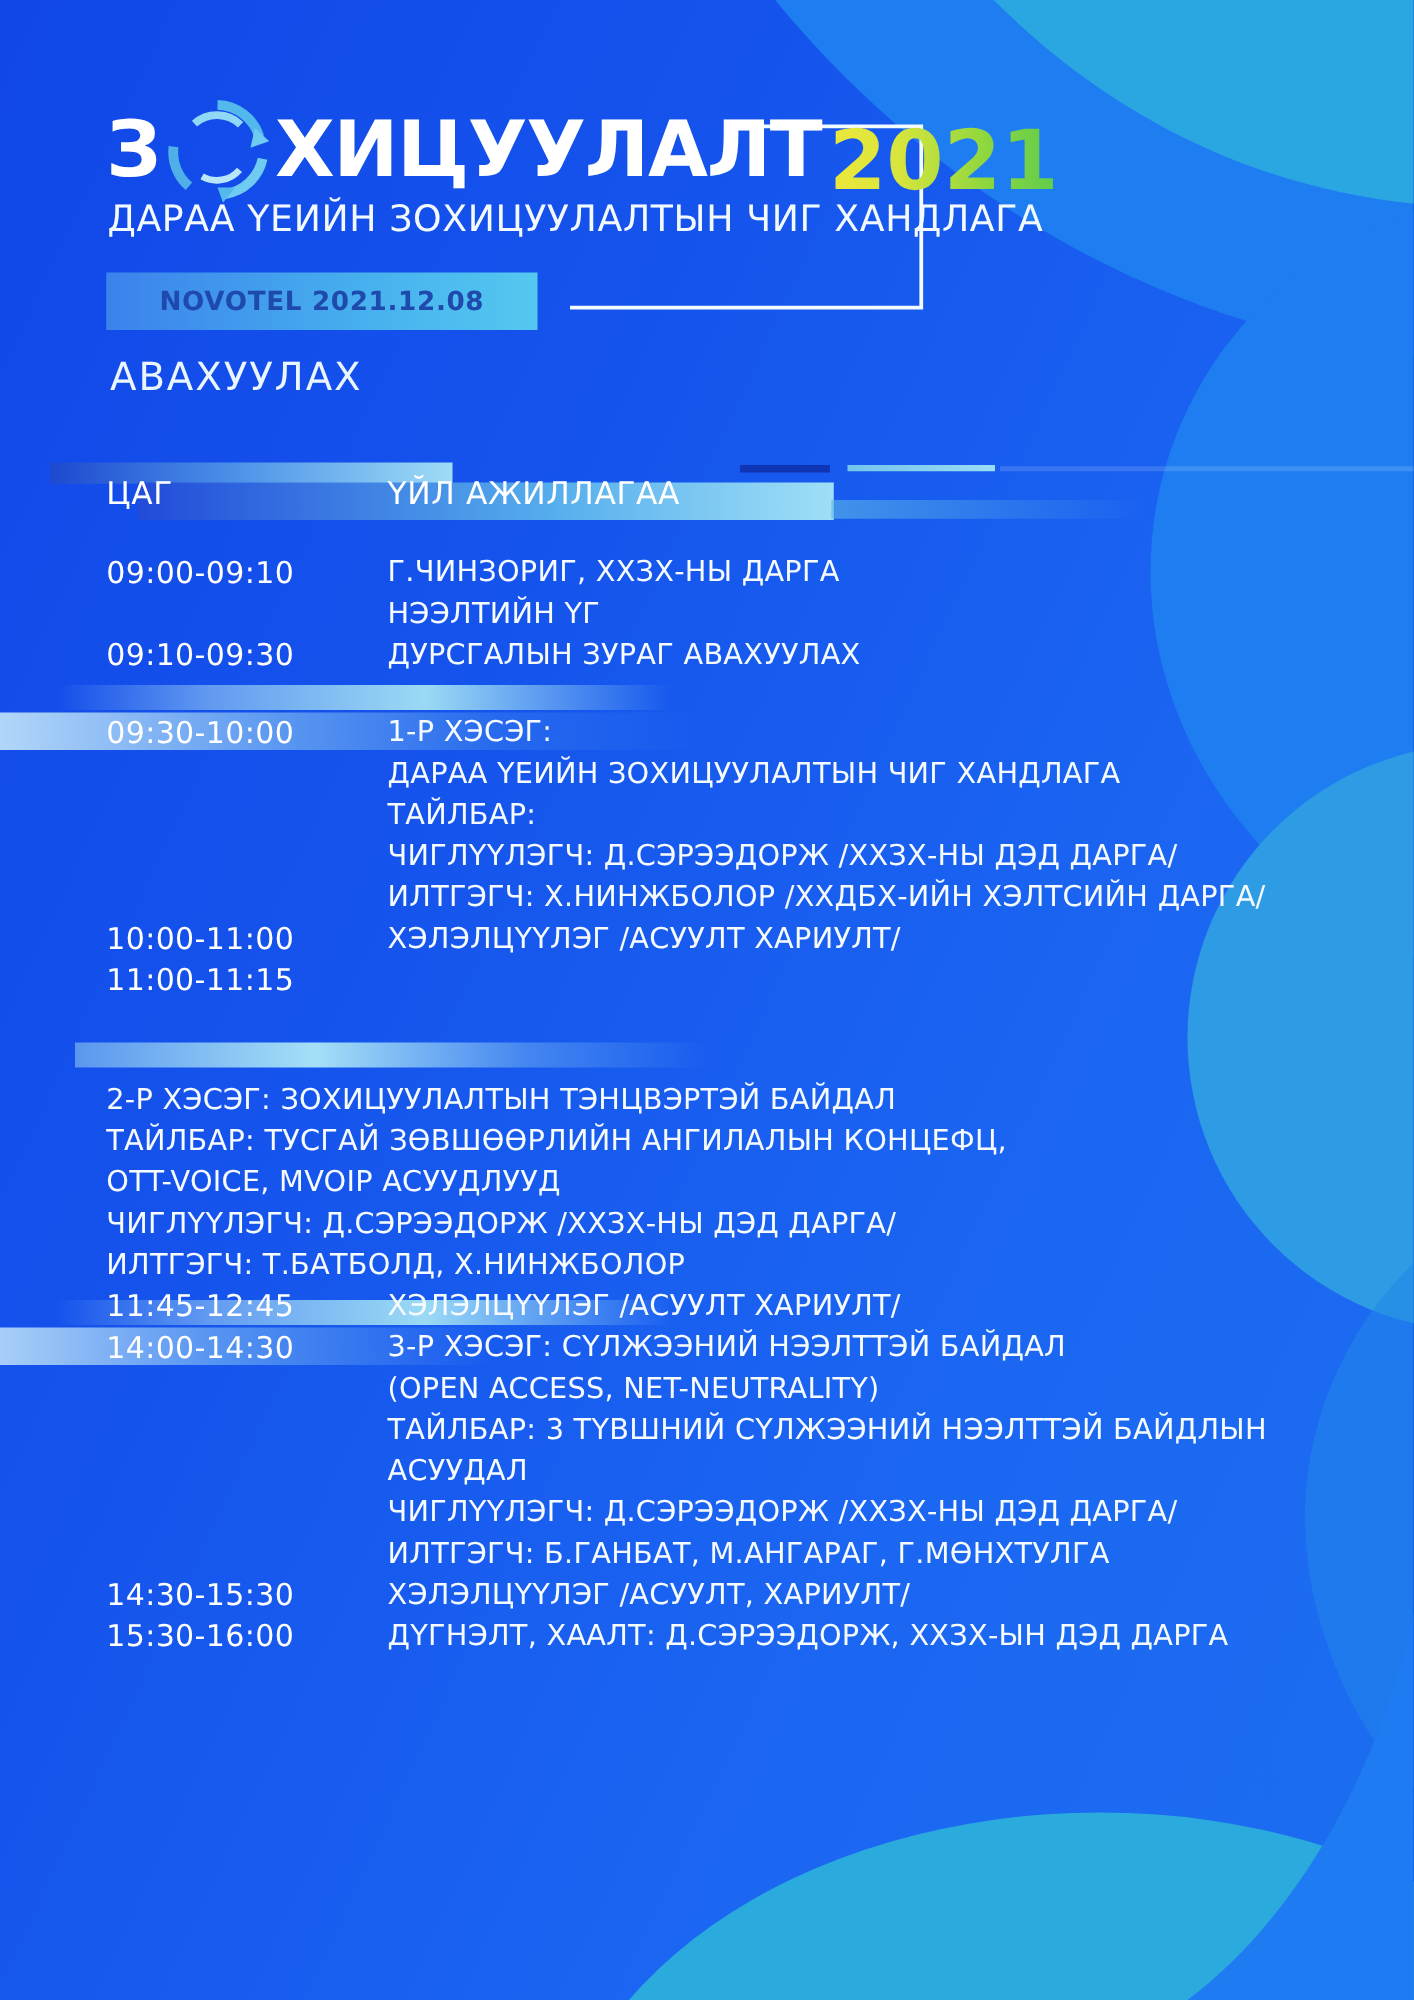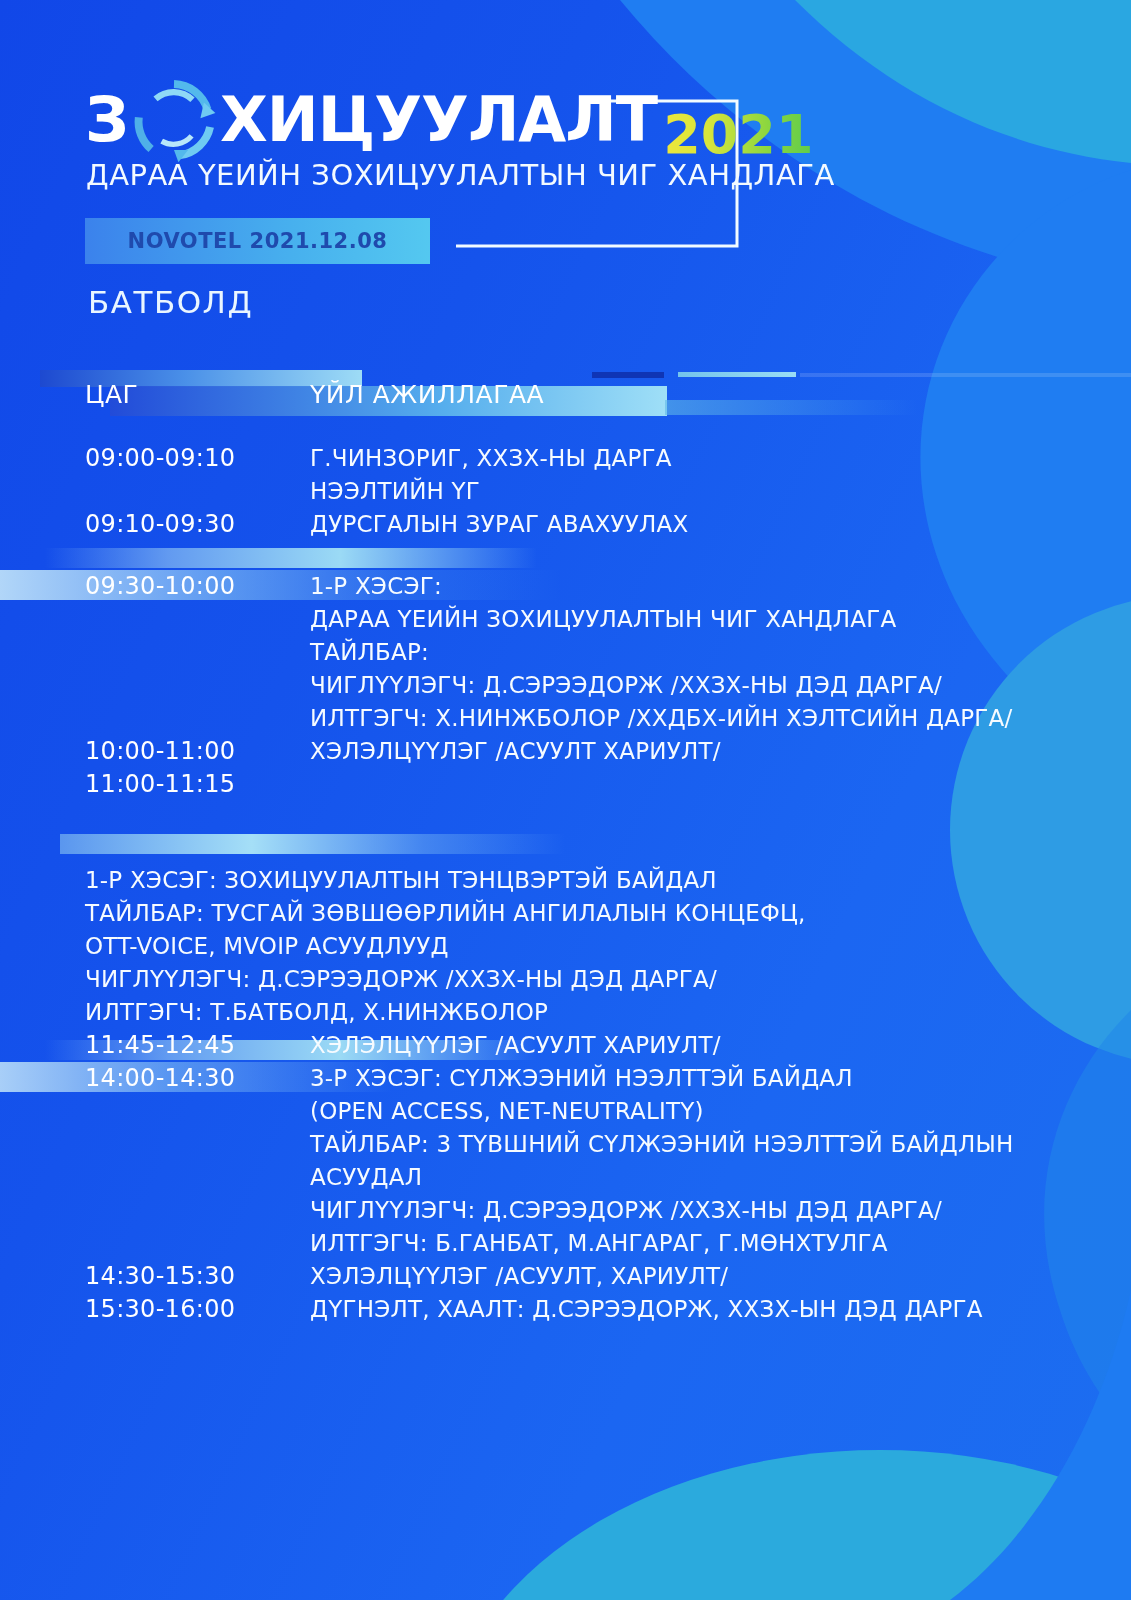--- a/index.html
+++ b/index.html
@@ -19,21 +19,21 @@
     position:absolute;left:85px;top:76px;
     display:flex;align-items:flex-end;white-space:nowrap;
   }
   .title-main{
     display:flex;align-items:center;
     font-size:62px;font-weight:700;letter-spacing:-1px;
     color:#ffffff;line-height:1;
   }
   .logo-o{width:88px;height:88px;margin:0 2px;flex:none;}
   .title-year{
-    font-size:54px;font-weight:700;line-height:1;
+    font-size:66px;font-weight:700;line-height:1;
     margin-left:6px;margin-bottom:2px;
     background:linear-gradient(90deg,#ede73b 0%,#d8e53c 30%,#8bd63f 70%,#5ecc4c 100%);
     -webkit-background-clip:text;background-clip:text;
     color:transparent;
   }
   .subtitle{
     position:absolute;left:86px;top:158px;
     font-size:29px;letter-spacing:0.5px;
     color:#f3faff;white-space:nowrap;
   }
@@ -117,21 +117,21 @@
         </svg>
         <span>ХИЦУУЛАЛТ</span>
       </div>
       <div class="title-year">2021</div>
     </div>
 
     <div class="subtitle">ДАРАА ҮЕИЙН ЗОХИЦУУЛАЛТЫН ЧИГ ХАНДЛАГА</div>
 
     <div class="badge">NOVOTEL 2021.12.08</div>
 
-    <div class="program-heading">БАТБОЛД</div>
+    <div class="program-heading">АВАХУУЛАХ</div>
 
     <div class="schedule">
 
       <div class="hrow">
         <div class="hstreak1"></div>
         <div class="hstreak2"></div>
         <div class="hstreak2b"></div>
         <div class="hdash"></div>
         <div class="hline"></div>
         <div class="hline2"></div>
@@ -175,21 +175,21 @@
           </div>
       </div>
 
       <div class="row gap-l">
         <div class="time">11:00-11:15</div>
       </div>
 
       <div class="row sec2">
         <div class="streak-top"></div>
         <div class="lines">
-          <div>1-Р ХЭСЭГ: ЗОХИЦУУЛАЛТЫН ТЭНЦВЭРТЭЙ БАЙДАЛ</div>
+          <div>2-Р ХЭСЭГ: ЗОХИЦУУЛАЛТЫН ТЭНЦВЭРТЭЙ БАЙДАЛ</div>
           <div>ТАЙЛБАР: ТУСГАЙ ЗӨВШӨӨРЛИЙН АНГИЛАЛЫН КОНЦЕФЦ,</div>
           <div>OTT-VOICE, MVOIP АСУУДЛУУД</div>
           <div>ЧИГЛҮҮЛЭГЧ: Д.СЭРЭЭДОРЖ /ХХЗХ-НЫ ДЭД ДАРГА/</div>
           <div>ИЛТГЭГЧ: Т.БАТБОЛД, Х.НИНЖБОЛОР</div>
         </div>
       </div>
 
       <div class="row">
         <div class="time">11:45-12:45</div>
         <div class="lines">

